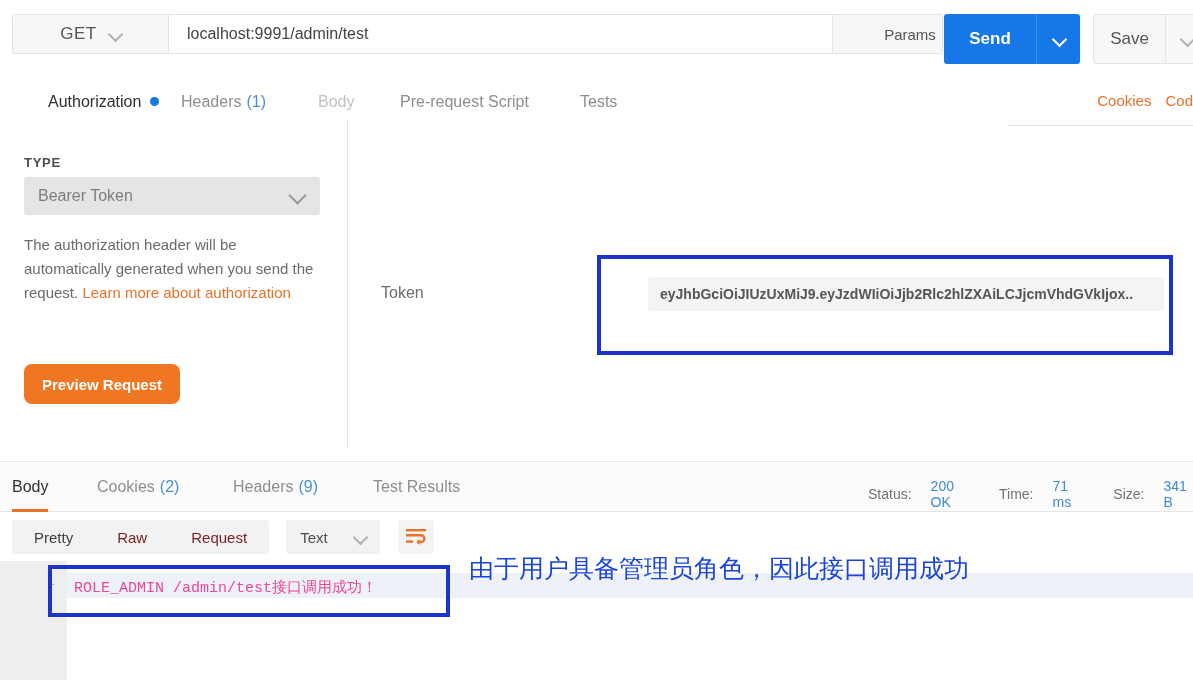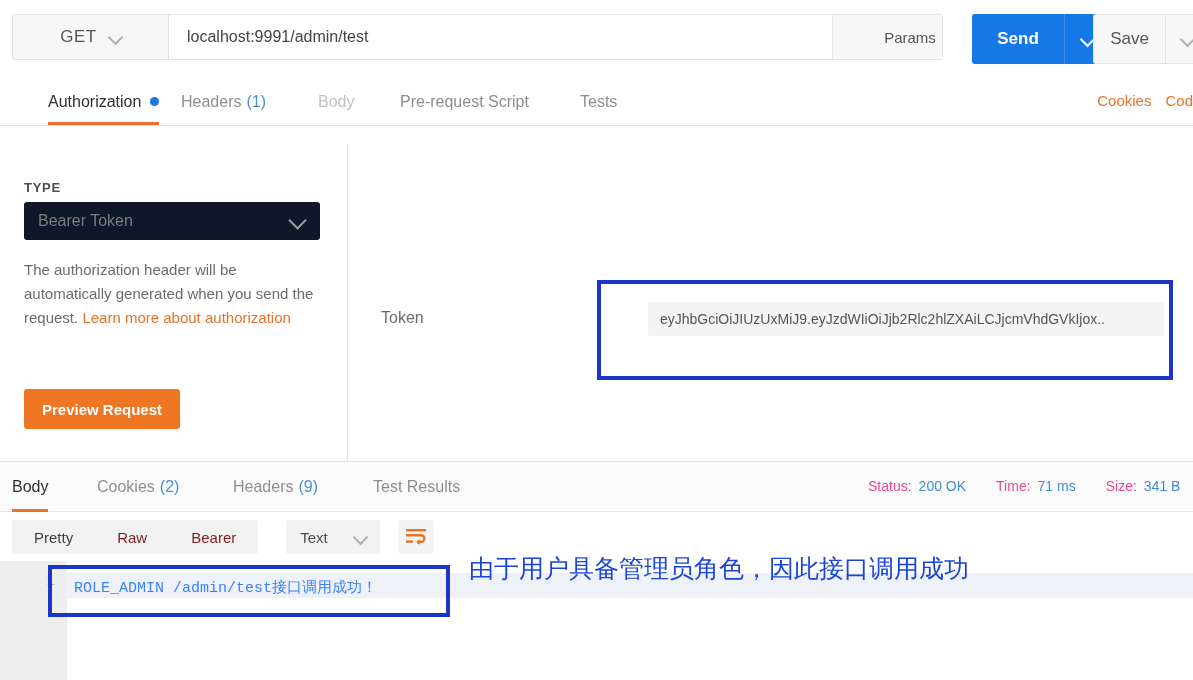--- a/index.html
+++ b/index.html
@@ -8,21 +8,21 @@
     width: 1193px; height: 680px;
     background: #ffffff;
     font-family: "Liberation Sans", sans-serif;
     overflow: hidden;
   }
   #root { position: relative; width: 1193px; height: 680px; background:#fff; }
 
   
   .urlbar { position:absolute; left:0; top:0; width:1193px; height:78px; background:#fff; }
   .url-group {
-    position:absolute; left:12px; top:14px; height:46px;
+    position:absolute; left:12px; top:14px; height:40px;
     display:flex; align-items:stretch;
     border:1px solid #e3e3e3; border-radius:3px; background:#fff;
   }
   .method-box {
     width:156px; background:#f7f7f7; border-right:1px solid #e3e3e3;
     display:flex; align-items:center; justify-content:center; gap:12px;
     cursor:pointer; border-radius:3px 0 0 3px;
   }
   .method-label { font-size:17px; color:#555; letter-spacing:.5px; }
   .chev { display:inline-block; width:12px; height:12px; position:relative; }
@@ -38,21 +38,21 @@
   }
   .params-btn {
     width:110px; background:#f7f7f7; border-left:1px solid #e3e3e3;
     display:flex; align-items:center; justify-content:center;
     font-size:15px; color:#555; cursor:pointer; border-radius:0 3px 3px 0;padding-left:45px;
   }
   .send-group { position:absolute; left:944px; top:14px; height:50px; display:flex; }
   .send-btn {
     width:92px; background:#1578e6; color:#fff; font-size:17px; font-weight:bold;
     display:flex; align-items:center; justify-content:center;
-    border-radius:3px 0 0 3px; cursor:pointer;margin-left:28px;
+    border-radius:3px 0 0 3px; cursor:pointer;
   }
   .send-caret {
     width:44px; background:#1578e6; border-left:1px solid #3a8ee9;
     display:flex; align-items:center; justify-content:center;
     border-radius:0 3px 3px 0; cursor:pointer;
   }
   .send-caret .chev::before { border-color:#ffffff; }
   .save-group { position:absolute; left:1093px; top:14px; height:50px; display:flex; }
   .save-btn {
     width:72px; background:#f7f7f7; border:1px solid #e3e3e3; border-right:none;
@@ -78,65 +78,66 @@
     content:""; position:absolute; left:0; right:0; bottom:0; height:3px; background:#e8722a;
   }
   .blue-dot { width:9px; height:9px; border-radius:50%; background:#1578e6;
               display:inline-block; margin-left:9px; }
   .count { color:#4b8fd6; margin-left:5px; }
   .corner-links { position:absolute; top:92px; right:0; display:flex; gap:14px;
                   font-size:15px; color:#e8722a; }
   .corner-links span { cursor:pointer; }
 
   
-  .auth-area { position:absolute; left:0; top:144px; width:1007px; height:330px; background:#fff; }
+  .auth-area { position:absolute; left:0; top:119px; width:1007px; height:330px; background:#fff; }
   .auth-divider { position:absolute; left:347px; top:0; width:1px; height:329px; background:#e4e4e4; }
   .type-label { position:absolute; left:24px; top:36px; font-size:13px; font-weight:bold;
                 color:#4d4d4d; letter-spacing:.7px; }
   .type-select {
     position:absolute; left:24px; top:58px; width:296px; height:38px;
-    background:#0f172a; border-radius:3px; display:flex; align-items:center;
+    background:#e5e5e5; border-radius:3px; display:flex; align-items:center;
     padding:0 14px; cursor:pointer;
   }
   .type-select .val { font-size:16px; color:#7d7d7d; flex:1; }
   .type-select .chev { width:16px; height:16px; }
   .type-select .chev::before { width:11px; height:11px; border-width:2px; border-color:#9a9a9a; }
   .auth-desc { position:absolute; left:24px; top:114px; width:300px;
                font-size:15px; line-height:24px; color:#6b6b6b; }
   .auth-desc a { color:#e8722a; text-decoration:none; cursor:pointer; }
   .preview-btn {
     position:absolute; left:24px; top:245px; width:156px; height:40px;
     background:#ef7622; color:#fff; font-size:15px; font-weight:bold;
     display:flex; align-items:center; justify-content:center;
-    border-radius:3px; cursor:pointer;
+    border-radius:8px; cursor:pointer;
   }
   .token-label { position:absolute; left:381px; top:165px; font-size:16px; color:#6b6b6b; }
   .token-input {
     position:absolute; left:648px; top:158px; width:516px; height:34px;
     background:#f4f4f4; border-radius:3px; display:flex; align-items:center;
     padding:0 12px; font-size:14px; color:#555; overflow:hidden; white-space:nowrap;
     cursor:text;
+    font-weight:bold;
   }
   .annot-box-token {
     position:absolute; left:597px; top:136px; width:576px; height:100px;
     border:4px solid #1a35c8; pointer-events:none;
   }
 
   
   .resp-tabs { position:absolute; left:0; top:461px; width:1193px; height:51px;
                background:#fbfbfb; border-top:1px solid #e4e4e4; border-bottom:1px solid #e4e4e4; }
   .restab { position:absolute; top:0; height:50px; display:flex; align-items:center;
             font-size:16px; cursor:pointer; white-space:nowrap; }
   .restab.active { color:#2f2f2f; }
   .restab.active::after { content:""; position:absolute; left:0; right:0; bottom:0;
                           height:3px; background:#e8722a; }
   .restab.inactive { color:#8e8e8e; }
   .meta { position:absolute; top:478px; display:flex; align-items:center; font-size:14px; }
-  .meta .k { color:#ec4899; }
-  .meta .v { color:#3e8bd8; margin-left:7px; }
+  .meta .k { color:#737373; }
+  .meta .v { color:#3e8bd8; margin-left:19px; }
   .meta-item { margin-left:30px; }
 
   .body-toolbar { position:absolute; left:0; top:512px; width:1193px; height:49px; background:#fff; }
   .fmt-group {
     position:absolute; left:12px; top:8px; height:34px; background:#f2f2f2;
     border-radius:3px; display:flex; align-items:stretch;
   }
   .fmt { display:flex; align-items:center; padding:0 22px; font-size:15px; cursor:pointer; }
   .fmt.active { color:#3d3d3d; }
   .fmt.inactive { color:#7f1d1d; }
@@ -149,21 +150,21 @@
               background:#f4f4f4; border-radius:3px; display:flex;
               align-items:center; justify-content:center; cursor:pointer; }
 
   .resp-body { position:absolute; left:0; top:561px; width:1193px; height:119px; background:#fff; }
   .gutter { position:absolute; left:0; top:0; width:67px; height:119px; background:#eeeeee; }
   .lineno { position:absolute; left:0; top:12px; width:55px; text-align:right;
             font-family:"Liberation Mono", monospace; font-size:14px; color:#b5b5b5; }
   .code-row { position:absolute; left:67px; top:573px; width:1126px; height:25px;
               background:#eef1f7; }
   .code-text { position:absolute; left:74px; top:578px;
-               font-family:"Liberation Mono", monospace; font-size:15px; color:#3b82f6;
+               font-family:"Liberation Mono", monospace; font-size:15px; color:#ec4899;
                white-space:nowrap;text-align:center; }
   .annot-box-body { position:absolute; left:48px; top:565px; width:402px; height:52px;
                     border:4px solid #1a35c8; pointer-events:none; }
   .annot-text { position:absolute; left:469px; top:552px; font-size:25px; color:#1a45d8;
                 white-space:nowrap;text-align:right; }
 </style>
 </head>
 <body>
 
 <div id="root">
@@ -259,21 +260,21 @@
     <span class="meta-item k">Time:</span>
     <span class="v">71 ms</span>
     <span class="meta-item k">Size:</span>
     <span class="v">341 B</span>
   </div>
 
   <div class="body-toolbar">
     <div class="fmt-group">
       <div class="fmt active">Pretty</div>
       <div class="fmt inactive">Raw</div>
-      <div class="fmt inactive">Bearer</div>
+      <div class="fmt inactive">Request</div>
     </div>
     <div class="lang-select">
       <span>Text</span>
       <span class="chev"></span>
     </div>
     <div class="wrap-btn">
       <svg width="22" height="18" viewBox="0 0 22 18">
         <rect x="1" y="1" width="20" height="2.4" fill="#e8722a"></rect>
         <path d="M1 7.2 h15 a3.4 3.4 0 0 1 0 6.8 h-4" stroke="#e8722a" stroke-width="2.4" fill="none"></path>
         <rect x="1" y="12.4" width="7" height="2.4" fill="#e8722a"></rect>

